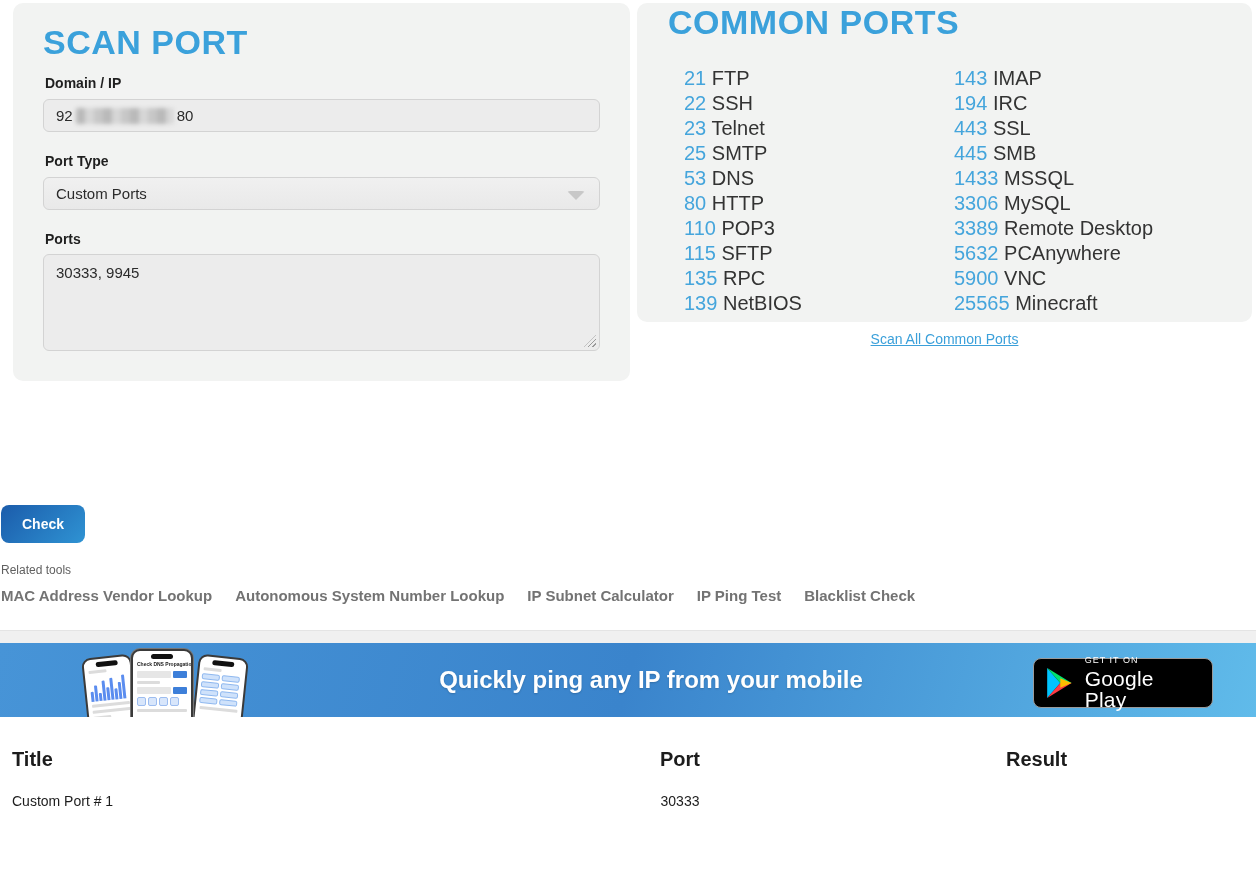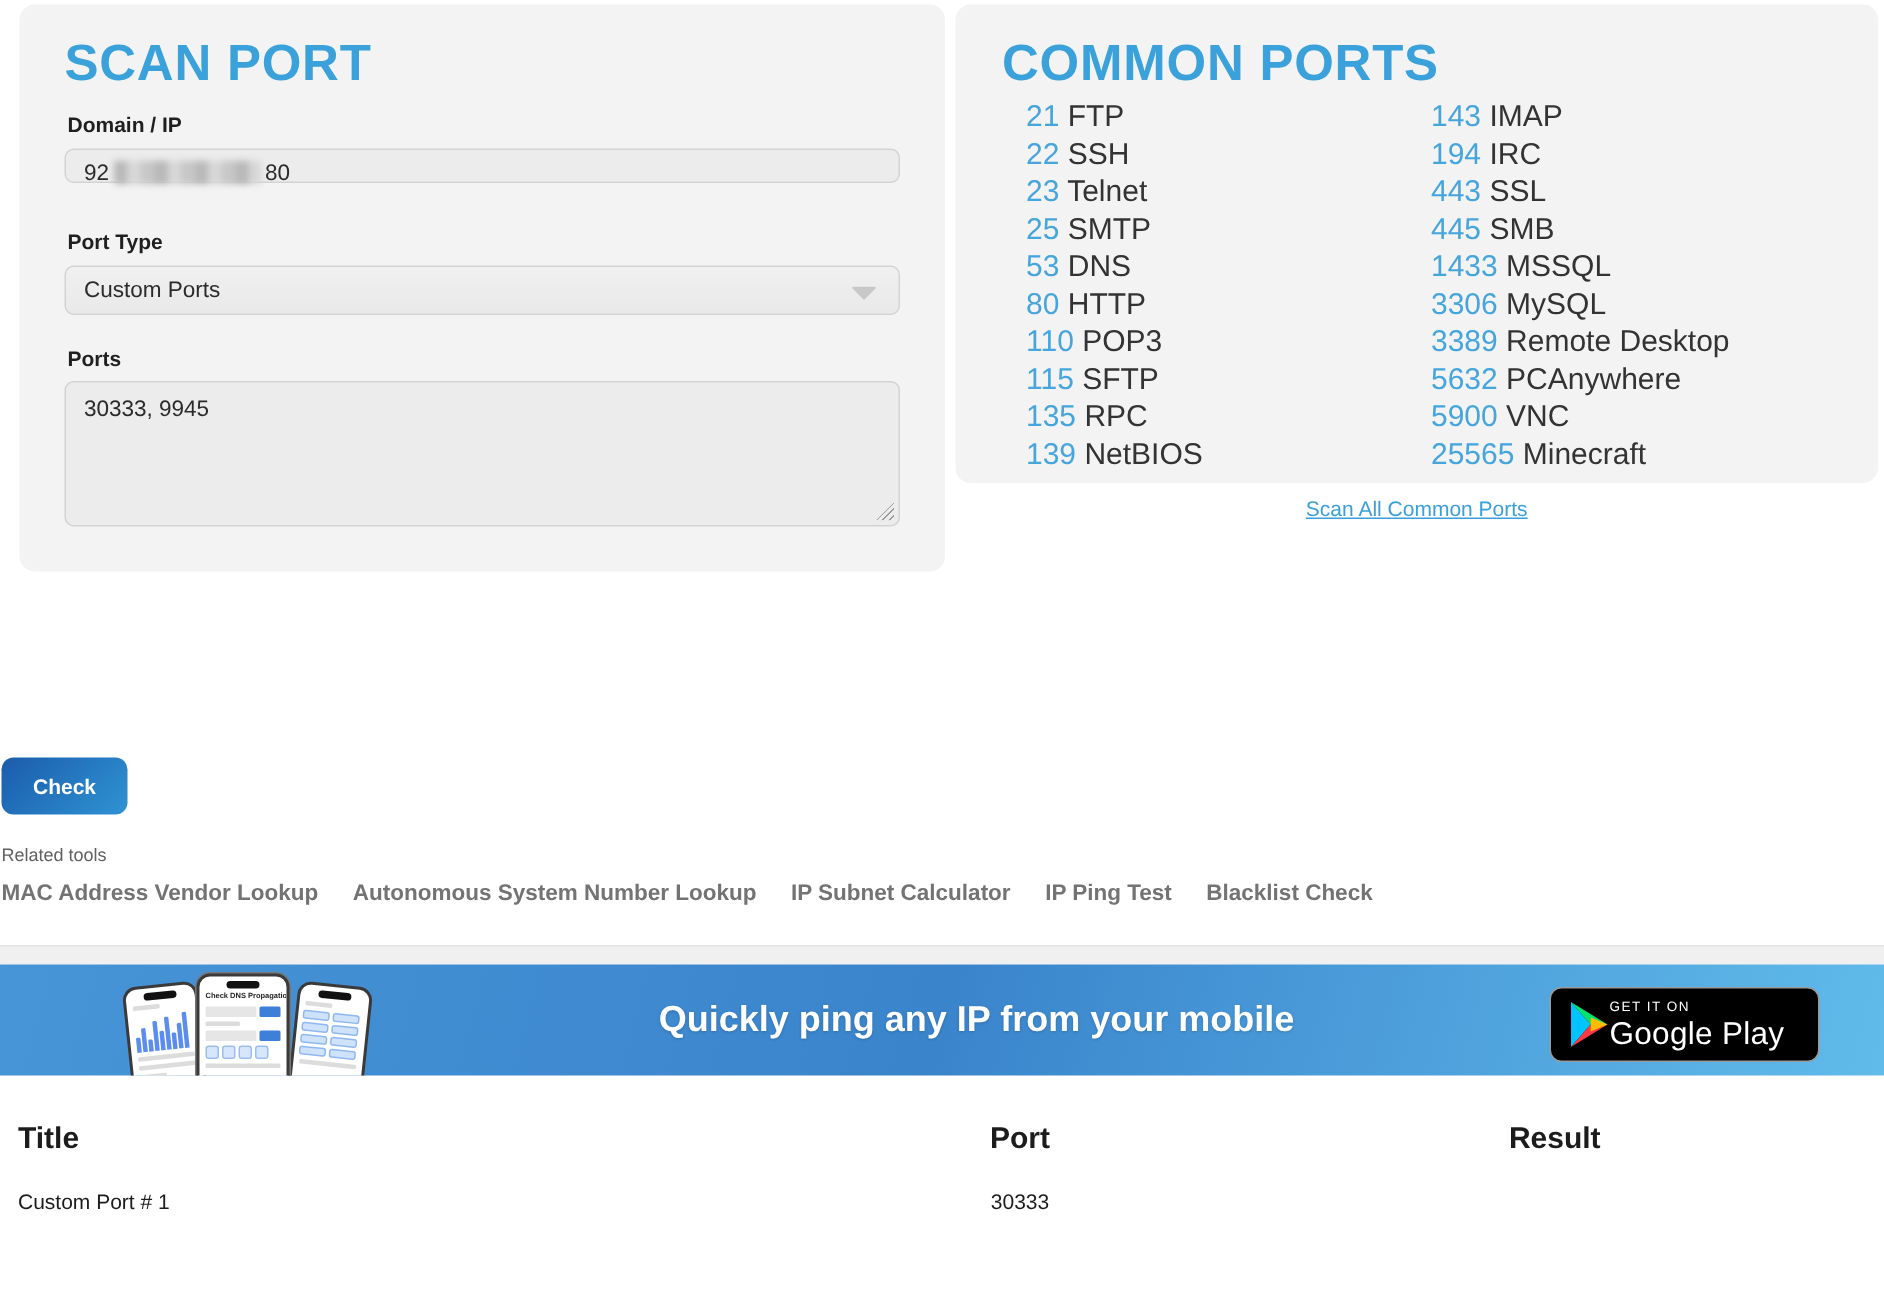--- a/index.html
+++ b/index.html
@@ -12,31 +12,31 @@
     color: #222;
   }
   
   .card { position:absolute; background:#f2f3f2; border-radius:10px; }
   .left-card  { left:13px;  top:3px; width:617px; height:378px; }
   .right-card { left:637px; top:3px; width:615px; height:319px; }
   .card-title {
     font-size:34px; font-weight:700; color:#3ba1db; letter-spacing:0.5px;
   }
   .left-card .card-title { position:absolute; left:30px; top:20px; }
-  .right-card .card-title { position:absolute; left:31px; top:20px; }
+  .right-card .card-title { position:absolute; left:31px; top:0; }
 
   .field-label {
     position:absolute; left:32px; font-size:14px; font-weight:700; color:#1f1f1f;
   }
   .ctrl {
     position:absolute; left:30px; width:557px;
     background:#ececec; border:1px solid #d3d3d3; border-radius:6px;
     font-size:15px; color:#2b2b2b; line-height:31px; padding:0 12px;
   }
-  .domain-ctrl { top:96px; height:23px; }
+  .domain-ctrl { top:96px; height:33px; }
   .redacted {
     display:inline-block; width:98px; height:16px; vertical-align:-3px;
     margin:0 3px; border-radius:2px;
     background:
       repeating-linear-gradient(90deg,#b9b9b9 0 9px,#d7d7d7 9px 18px,#c7c7c7 18px 27px),
       #cfcfcf;
     filter: blur(2px);
   }
   .select-ctrl { top:174px; height:33px; background:linear-gradient(#f0f0f0,#e9e9e9); }
   .select-arrow {
@@ -117,21 +117,21 @@
   .tiny-chip { width:9px; height:9px; border-radius:2px; background:#d8e6fb; border:1px solid #9dbdf0; }
   .bar-chart { display:flex; align-items:flex-end; gap:1px; height:24px; margin:4px 4px 0 4px; }
   .bar { width:3px; background:#5b8def; border-radius:1px 1px 0 0; }
   .pill-grid { display:flex; flex-wrap:wrap; gap:2px; margin:3px 3px 0 3px; }
   .pill { width:18px; height:6px; background:#cfe2fb; border:1px solid #8fb8ef; border-radius:2px; }
 
   
   .gp-badge {
     position:absolute; right:43px; top:15px; width:180px; height:50px;
     background:#000; border:1px solid #9a9a9a; border-radius:8px;
-    display:flex; align-items:center; padding:0 12px 0 12px; gap:0; cursor:pointer;
+    display:flex; align-items:center; padding:0 12px 0 12px; gap:12px; cursor:pointer;
   }
   .gp-text { display:flex; flex-direction:column; line-height:1; }
   .gp-small { color:#ffffff; font-size:9px; letter-spacing:1px; margin-bottom:3px; }
   .gp-large { color:#ffffff; font-size:21px; font-weight:500; letter-spacing:0.2px; }
 
   
   .results { position:absolute; left:0; top:740px; width:1256px; }
   .result-grid { display:grid; grid-template-columns:620px 120px 1fr; align-items:center; }
   .results-header { height:38px; font-size:20px; font-weight:700; color:#1c1c1c; }
   .cell-title  { padding-left:12px; text-align:left; }

